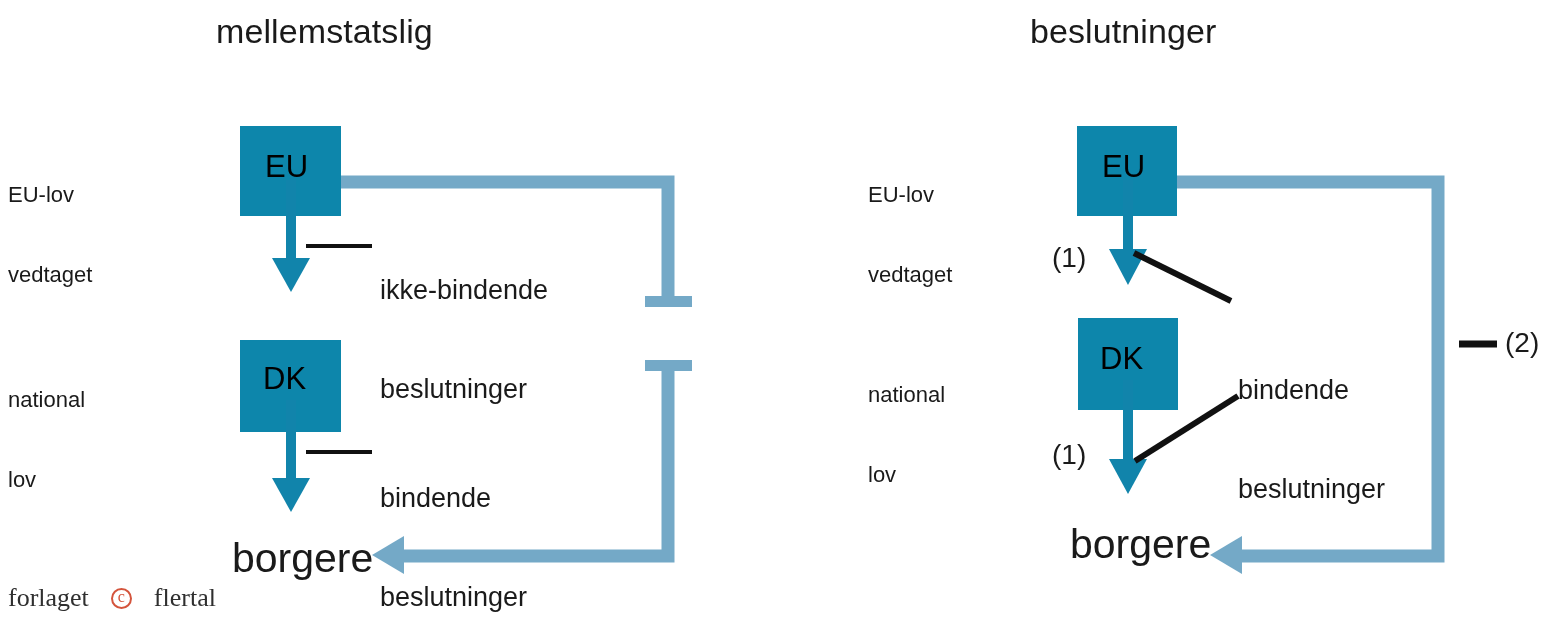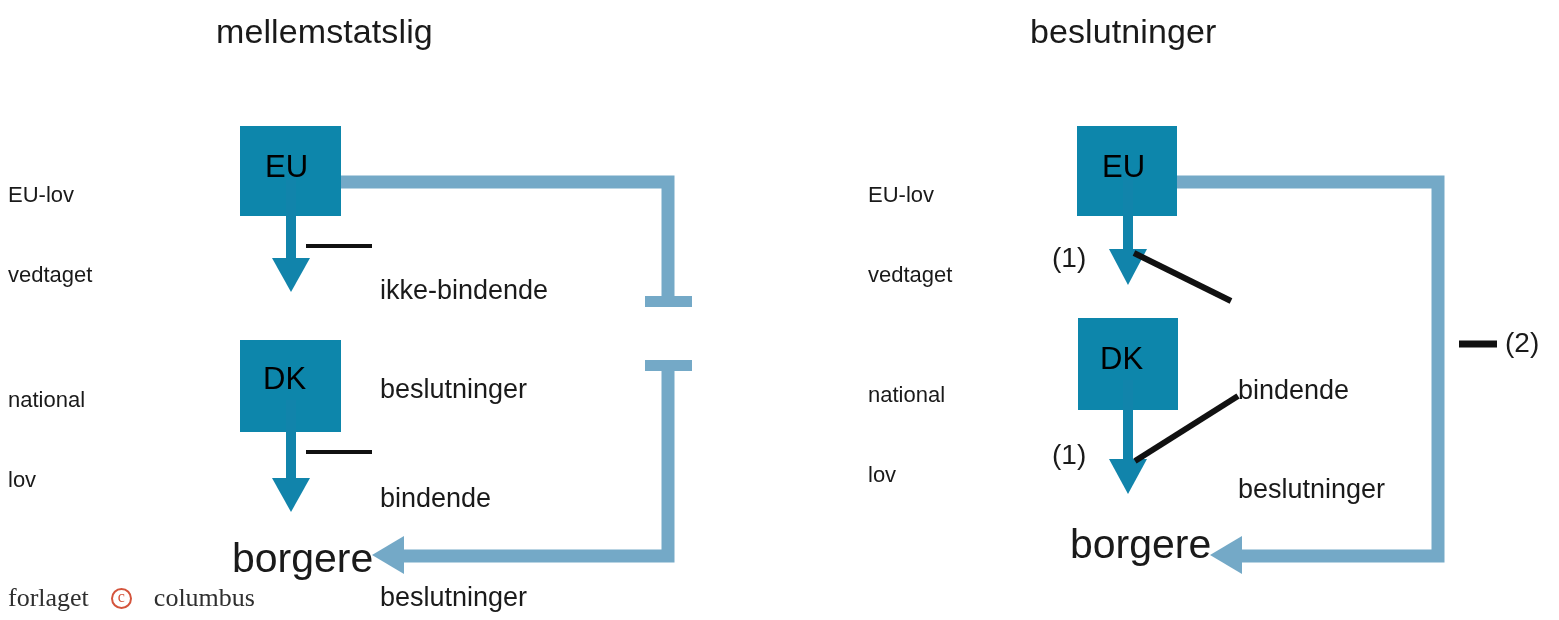--- a/index.html
+++ b/index.html
@@ -204,16 +204,16 @@
 
   <div class="txt num-label" style="left:1052px; top:440px;">(1)</div>
 
   <div class="txt num-label" style="left:1505px; top:328px;">(2)</div>
 
   <div class="txt people-label" style="left:1070px; top:523px;">borgere</div>
 
   <div class="logo">
     <span>forlaget</span>
     <span class="copy"></span>
-    <span>columbus</span>
+    <span>flertal</span>
   </div>
 
 </div>
 
 </body></html>

